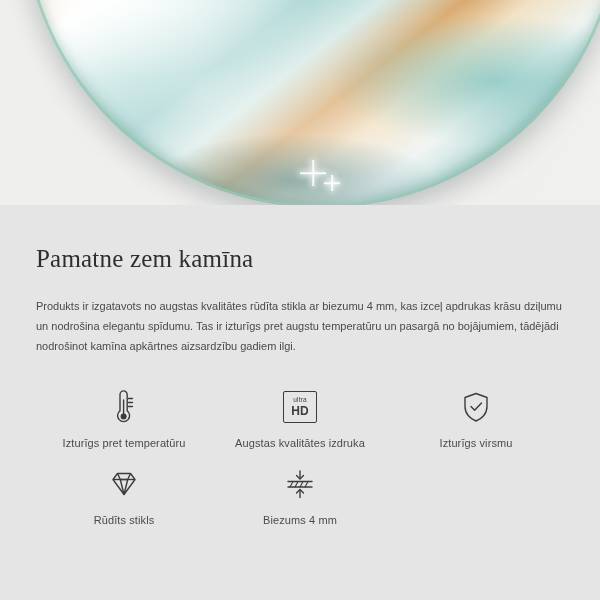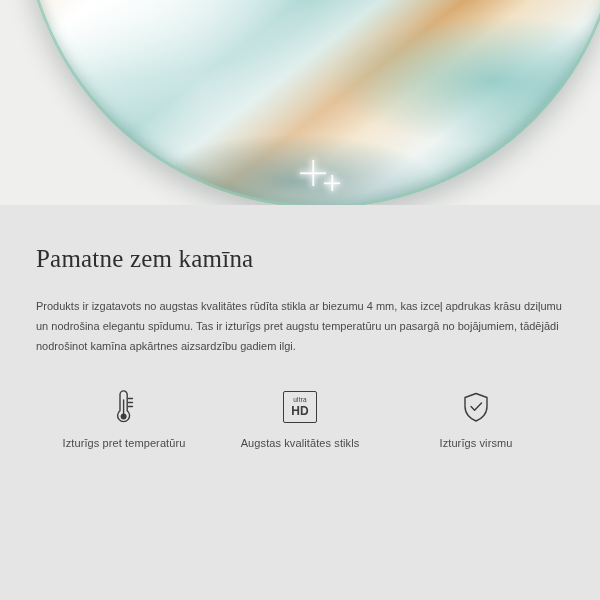--- a/index.html
+++ b/index.html
@@ -240,31 +240,57 @@
         <div class="feature-label">Izturīgs pret temperatūru</div>
       </div>
 
       <div class="feature">
         <div class="feature-icon">
           <div class="ultrahd-box">
             <span class="u1">ultra</span>
             <span class="u2">HD</span>
           </div>
         </div>
-        <div class="feature-label">Augstas kvalitātes stikls</div>
+        <div class="feature-label">Augstas kvalitātes izdruka</div>
       </div>
 
       <div class="feature">
         <div class="feature-icon">
           <svg width="34" height="38" viewBox="0 0 34 38" fill="none" stroke="#3c3c3c" stroke-width="1.4" stroke-linejoin="round" stroke-linecap="round">
             <path d="M17 5.5l11 4v9c0 7-4.8 12.3-11 14.5C10.8 30.8 6 25.5 6 18.5v-9z"></path>
             <path d="M12 18.5l3.6 3.8L22.5 15"></path>
           </svg>
         </div>
         <div class="feature-label">Izturīgs virsmu</div>
       </div>
 
-
-
+      <div class="feature">
+        <div class="feature-icon">
+          <svg width="36" height="34" viewBox="0 0 36 34" fill="none" stroke="#3c3c3c" stroke-width="1.4" stroke-linejoin="round">
+            <path d="M7 12.5L11.5 6.5h13L29 12.5 18 27.5z"></path>
+            <path d="M7 12.5h22"></path>
+            <path d="M11.5 6.5l2.8 6 3.7 15"></path>
+            <path d="M24.5 6.5l-2.8 6-3.7 15"></path>
+            <path d="M14.3 12.5h7.4"></path>
+          </svg>
+        </div>
+        <div class="feature-label">Rūdīts stikls</div>
+      </div>
+
+
+      <div class="feature">
+        <div class="feature-icon">
+          <svg width="36" height="36" viewBox="0 0 36 36" fill="none" stroke="#3c3c3c" stroke-width="1.4" stroke-linecap="round">
+            <line x1="18" y1="5" x2="18" y2="12"></line>
+            <path d="M14.5 9.5L18 13l3.5-3.5"></path>
+            <line x1="6" y1="15.5" x2="30" y2="15.5"></line>
+            <line x1="6" y1="21" x2="30" y2="21"></line>
+            <path d="M8 21l3-5.5M13 21l3-5.5M18 21l3-5.5M23 21l3-5.5" stroke-width="1.1"></path>
+            <line x1="18" y1="24.5" x2="18" y2="31.5"></line>
+            <path d="M14.5 27L18 23.5 21.5 27"></path>
+          </svg>
+        </div>
+        <div class="feature-label">Biezums 4 mm</div>
+      </div>
 
     </div>
   </div>
 </div>
 
 </body></html>

